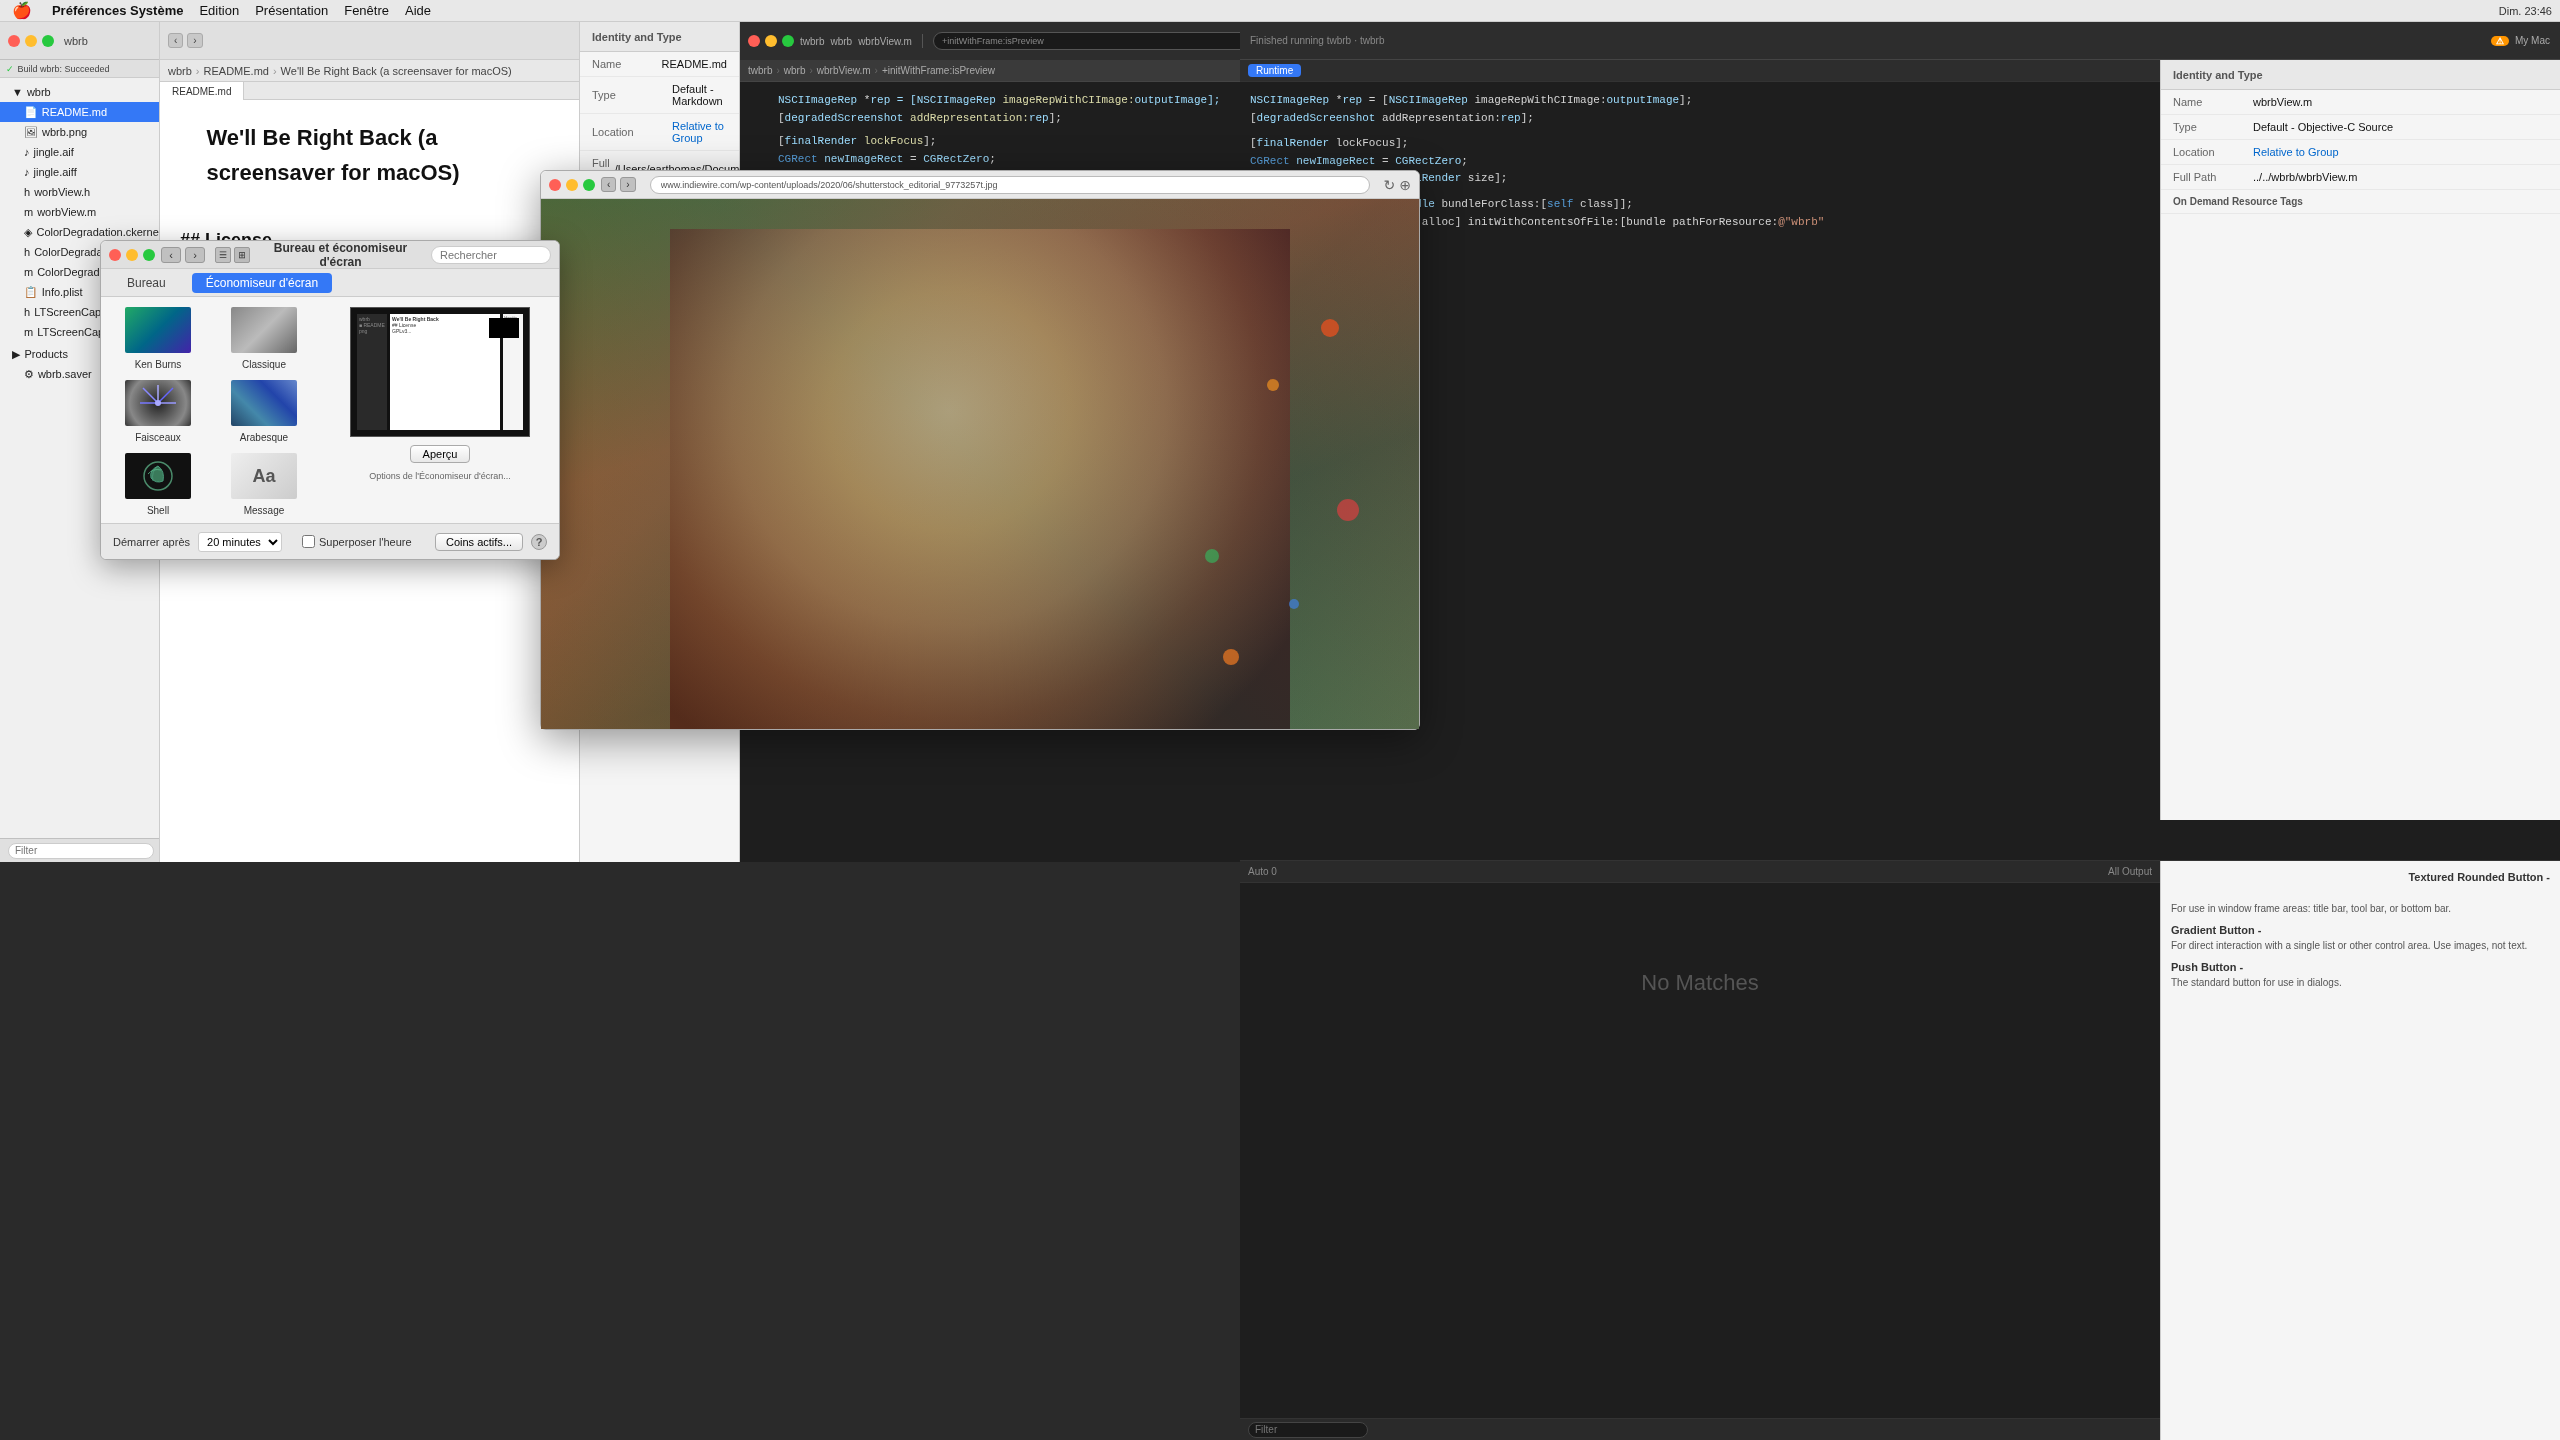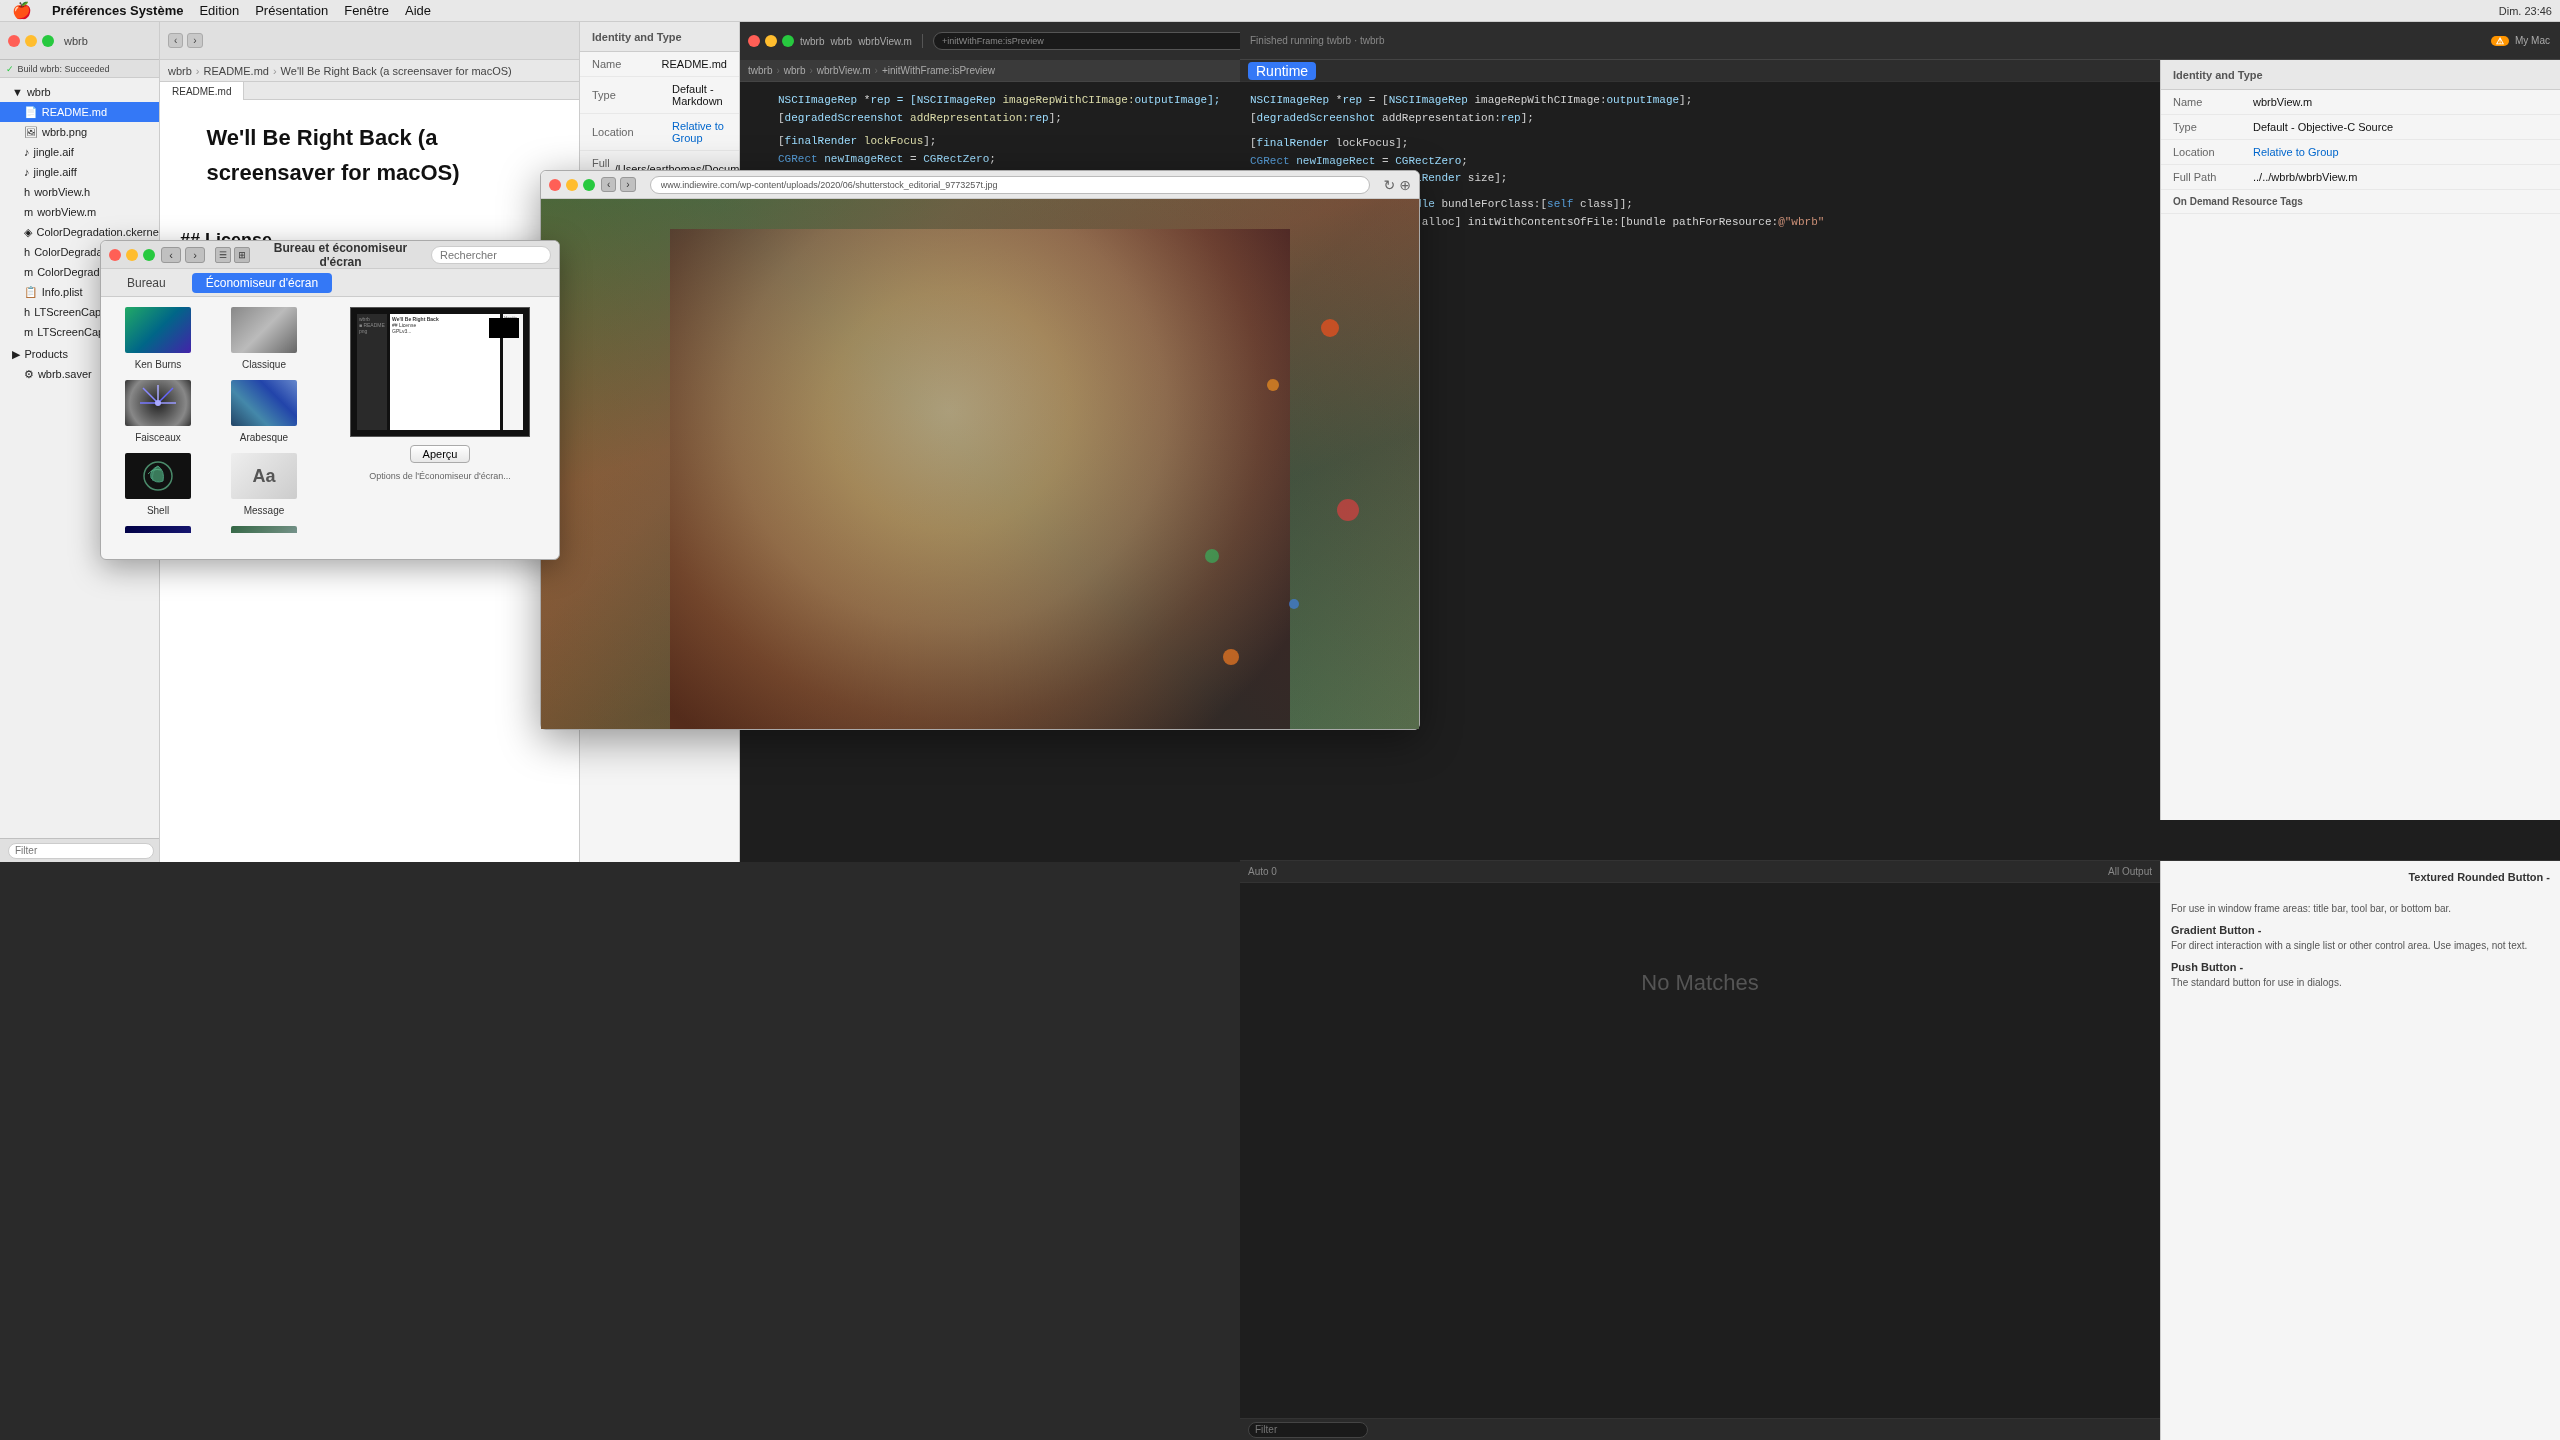--- a/index.html
+++ b/index.html
@@ -670,21 +670,21 @@
       </div>
       <div class="identity-row">
         <div class="identity-label">Full Path</div>
         <div class="identity-value">../../wbrb/wbrbView.m</div>
       </div>
       <div style="padding:6px 12px;font-size:10px;font-weight:600;color:#555;border-bottom:1px solid #e8e8e8;">On Demand Resource Tags</div>
     </div>
 
     <div style="position:absolute;top:38px;left:0;right:400px;height:760px;background:#1e1e1e;overflow:hidden;">
       <div style="height:22px;background:#2d2d2d;border-bottom:1px solid #333;display:flex;align-items:center;padding:0 8px;font-size:10px;color:#aaa;gap:6px;">
-        <span style="padding:1px 8px;background:#3478f6;color:white;border-radius:4px;font-size:14px;">Runtime</span>
+        <span style="padding:1px 8px;background:#3478f6;color:white;border-radius:4px;font-size:10px;">Runtime</span>
       </div>
       <div style="padding:10px;font-family:'Courier New',monospace;font-size:11px;line-height:1.6;color:#d4d4d4;">
         <div><span style="color:#9cdcfe;">NSCIImageRep</span> *<span style="color:#9cdcfe;">rep</span> = [<span style="color:#9cdcfe;">NSCIImageRep</span> imageRepWithCIImage:<span style="color:#9cdcfe;">outputImage</span>];</div>
         <div>[<span style="color:#9cdcfe;">degradedScreenshot</span> addRepresentation:<span style="color:#9cdcfe;">rep</span>];</div>
         <div style="margin-top:8px;">[<span style="color:#9cdcfe;">finalRender</span> lockFocus];</div>
         <div><span style="color:#569cd6;">CGRect</span> <span style="color:#9cdcfe;">newImageRect</span> = <span style="color:#9cdcfe;">CGRectZero</span>;</div>
         <div><span style="color:#9cdcfe;">newImageRect</span>.size = [<span style="color:#9cdcfe;">finalRender</span> size];</div>
         <div style="margin-top:8px;"><span style="color:#9cdcfe;">NSBundle</span> *bundle = [<span style="color:#9cdcfe;">NSBundle</span> bundleForClass:[<span style="color:#569cd6;">self</span> class]];</div>
         <div><span style="color:#9cdcfe;">NSImage</span> *<span style="color:#9cdcfe;">wbrb</span> = [[<span style="color:#9cdcfe;">NSImage</span> alloc] initWithContentsOfFile:[bundle pathForResource:<span style="color:#ce9178;">@"wbrb"</span></div>
         <div style="padding-left:30px;">ofType:<span style="color:#ce9178;">@"png"</span>]];</div>
@@ -882,16 +882,28 @@
             </div>
 
             <div style="position:absolute;top:10px;right:10px;width:30px;height:20px;background:#000;"></div>
           </div>
         </div>
         <button style="margin-top:8px;padding:2px 12px;background:linear-gradient(#fff,#e8e8e8);border:1px solid #aaa;border-radius:4px;font-size:11px;cursor:pointer;">Aperçu</button>
         <div style="margin-top:8px;font-size:9px;color:#666;text-align:center;">Options de l'Économiseur d'écran...</div>
       </div>
     </div>
 
+    <div class="ss-footer">
+      <span class="ss-footer-label">Démarrer après</span>
+      <select class="ss-footer-select">
+        <option>20 minutes</option>
+      </select>
+      <label class="ss-checkbox-label">
+        <input type="checkbox" style="">
+        <span>Superposer l'heure</span>
+      </label>
+      <button class="ss-footer-btn">Coins actifs...</button>
+      <div class="ss-help">?</div>
+    </div>
   </div>
 
 
 </div>
 
 </body></html>

